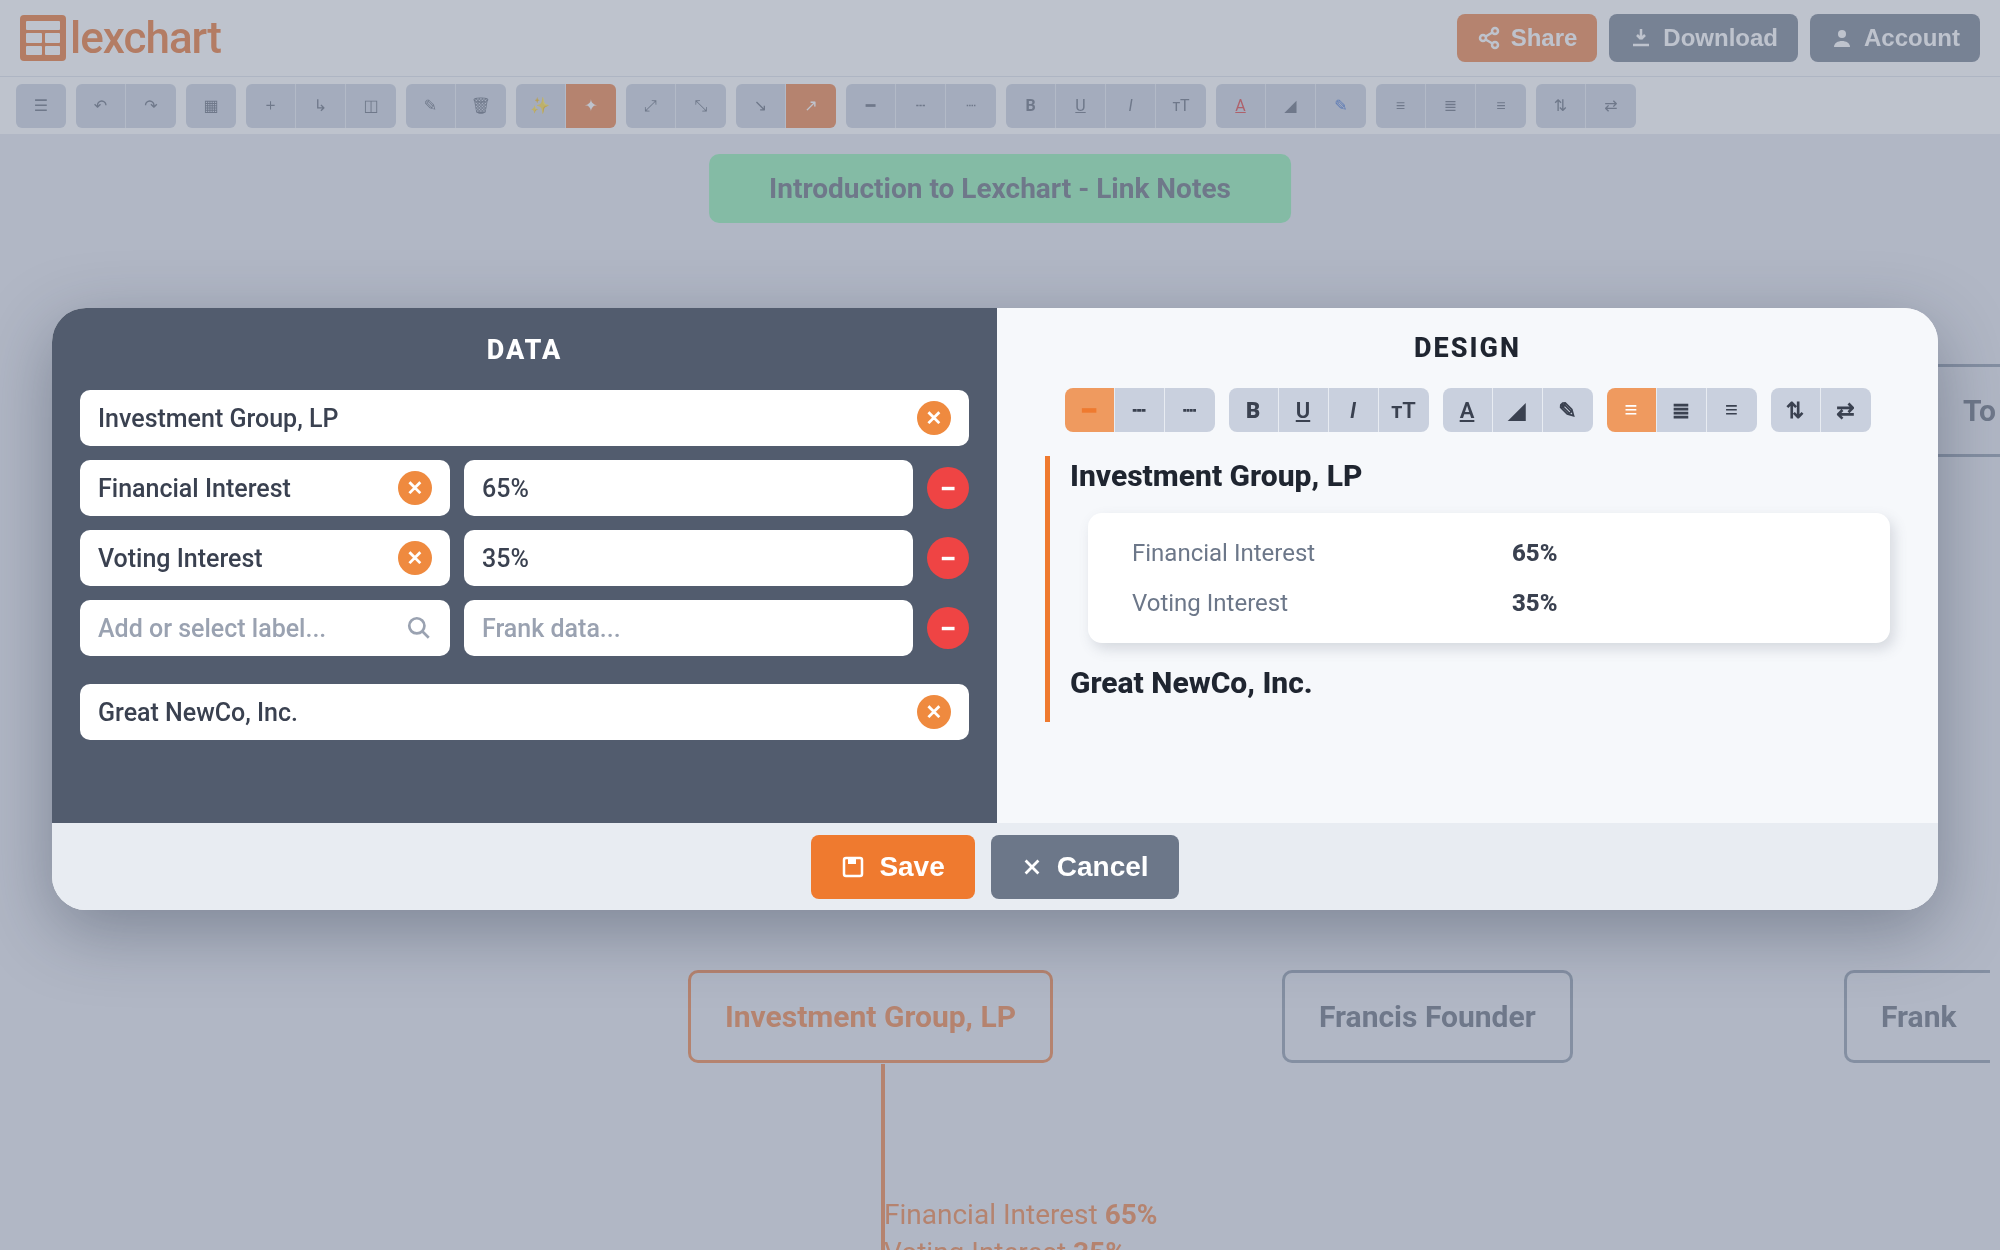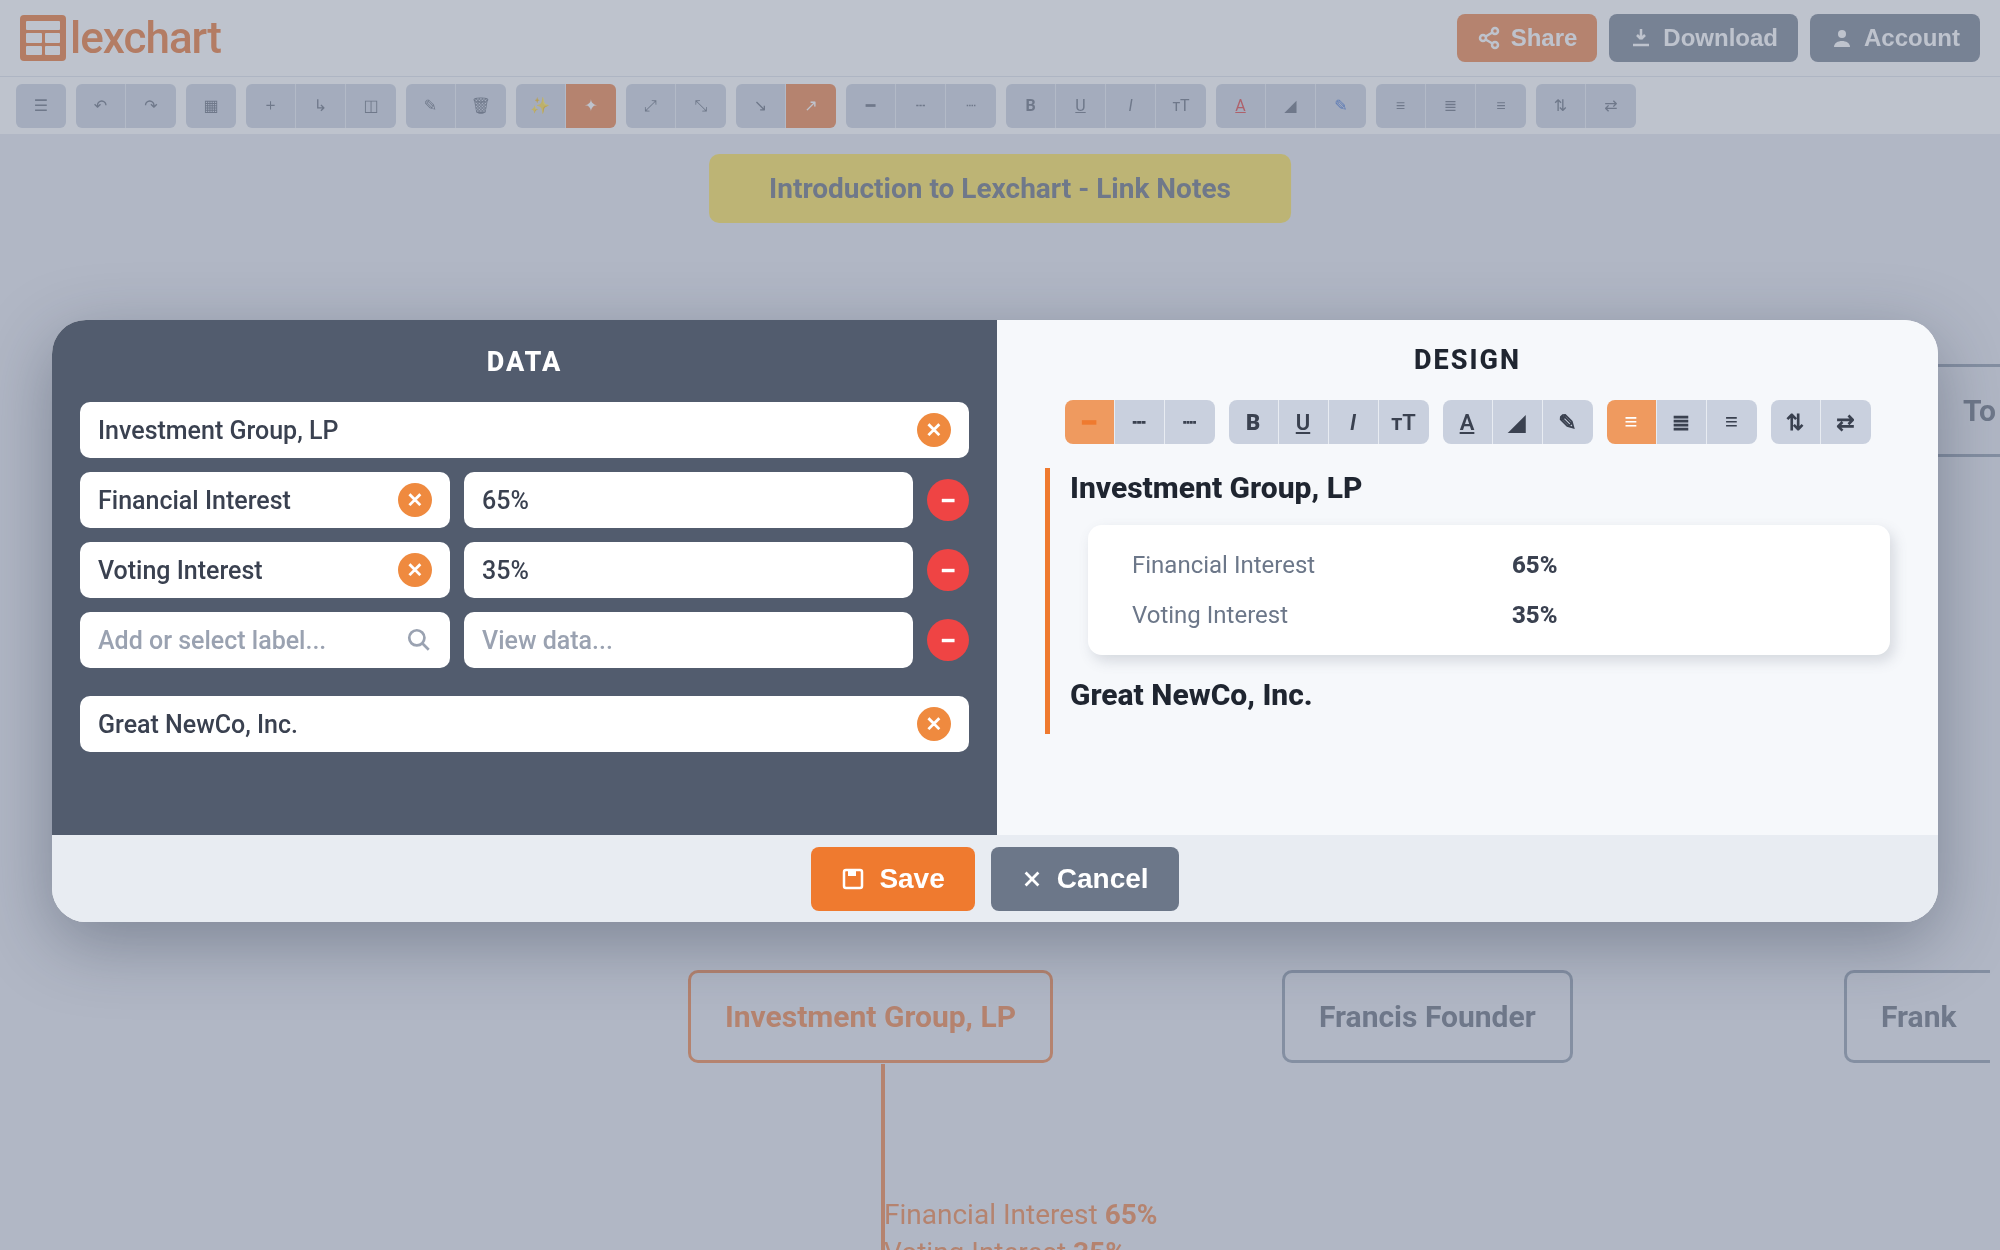--- a/index.html
+++ b/index.html
@@ -80,21 +80,21 @@
 .tbtn:last-child{border-right:none;}
 .tbtn.active{background:#ec7a3b;color:#fff;}
 
 
 .canvas{
   position:relative;height:calc(1250px - 76px - 58px);
   background:#e3e7ef;
 }
 .chart-title{
   position:absolute;top:20px;left:50%;transform:translateX(-50%);
-  background:#fde047;color:#5a6374;font-size:28px;font-weight:700;
+  background:#86efac;color:#5a6374;font-size:28px;font-weight:700;
   padding:18px 60px;border-radius:10px;
 }
 .node{
   position:absolute;border:3px solid #8792a5;border-radius:10px;
   color:#5a6374;font-size:30px;font-weight:700;
   padding:26px 34px;background:transparent;white-space:nowrap;
 }
 .node.selected{border-color:#ec7a3b;color:#ec7a3b;}
 .node.top-right{
   right:-30px;top:230px;border-radius:10px 0 0 10px;
@@ -102,21 +102,21 @@
 }
 .link-label{
   position:absolute;color:#6c7789;font-size:28px;
 }
 .link-label b{color:#5a6374;}
 .link-label.sel, .link-label.sel b{color:#ec7a3b;}
 
 
 .modal{
   position:absolute;
-  top:320px; left:52px;
+  top:308px; left:52px;
   width:1886px; height:602px;
   background:#fff;
   border-radius:34px;
   box-shadow:0 20px 70px rgba(30,40,60,0.35);
   overflow:hidden;
   display:flex;flex-direction:column;justify-content:space-between;
 }
 .modal-body{flex:1;display:flex;}
 .data-panel{
   width:945px;background:#525c6e;
@@ -358,21 +358,21 @@
         <div class="field label-field placeholder">
           <span>Add or select label...</span>
           <span class="search-ico">
             <svg width="26" height="26" viewBox="0 0 24 24" fill="none" stroke="currentColor" stroke-width="2.5">
                 <circle cx="10" cy="10" r="7"></circle>
                 <path d="M21 21l-6-6"></path>
               </svg>
           </span>
         </div>
         <div class="field placeholder">
-          <span>View data...</span>
+          <span>Frank data...</span>
         </div>
         <div class="minus">−</div>
       </div>
 
       <div class="row" style="margin-top:28px;">
         <div class="field full">
           <span>Great NewCo, Inc.</span>
           <span class="chip-x">✕</span>
         </div>
       </div>

